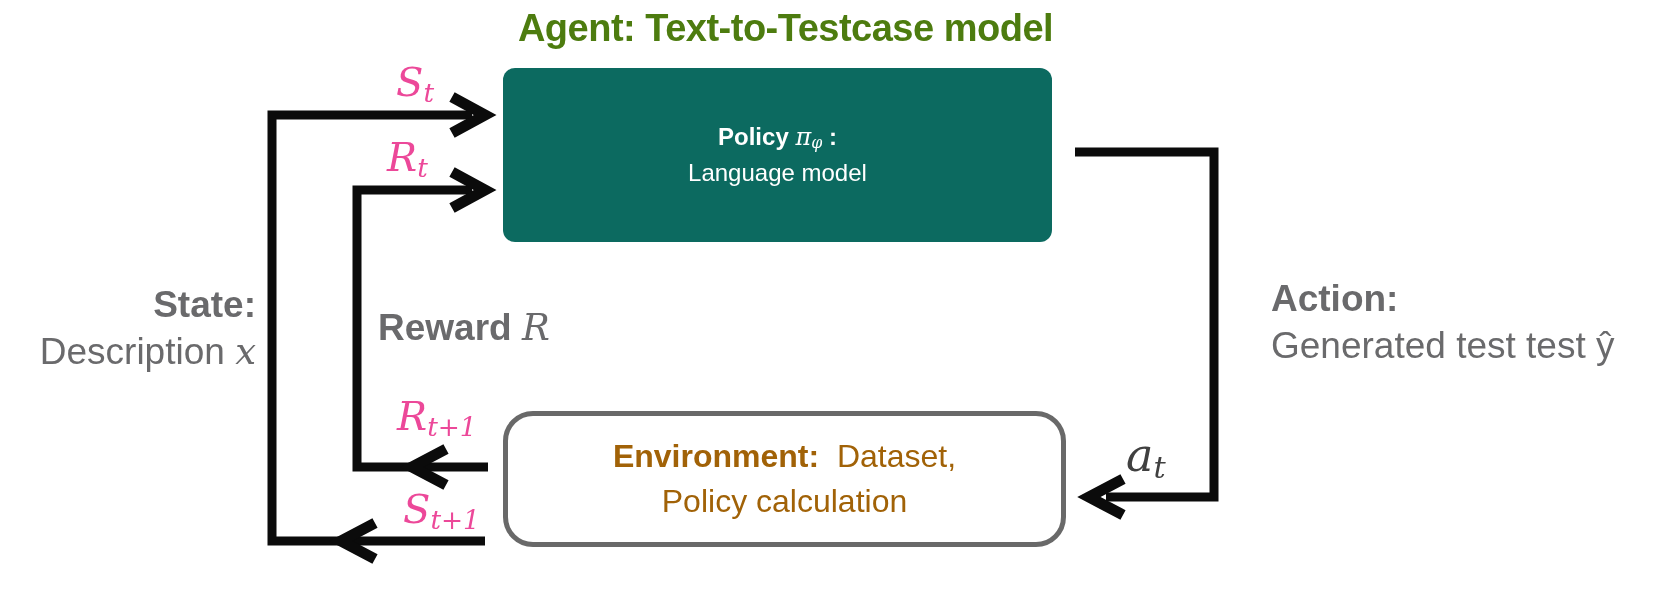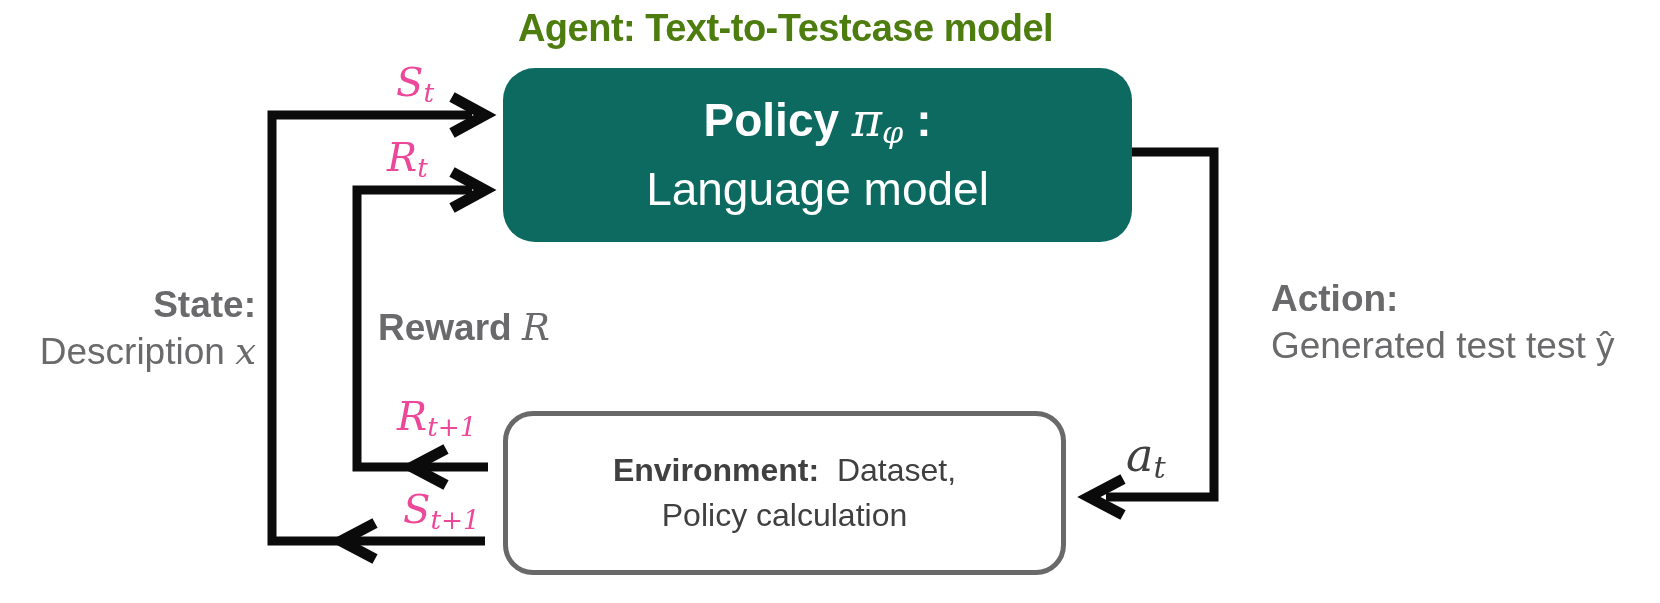--- a/index.html
+++ b/index.html
@@ -27,45 +27,45 @@
     text-align: center;
     font-size: 38px;
     font-weight: bold;
     color: #4d7c0f;
     letter-spacing: -0.5px;
     white-space: nowrap;
   }
   .policy-box {
     position: absolute;
     left: 503px; top: 68px;
-    width: 629px; height: 174px;
+    width: 549px; height: 174px;
     background: #0c6a60;
-    border-radius: 32px;
+    border-radius: 12px;
     display: flex;
     flex-direction: column;
     align-items: center;
     justify-content: center;
     color: #ffffff;
-    font-size: 46px;
+    font-size: 24px;
     line-height: 1.5;
     text-align: center;
   }
   .env-box {
     position: absolute;
     left: 503px; top: 411px;
-    width: 563px; height: 164px;
+    width: 563px; height: 136px;
     box-sizing: border-box;
     background: #ffffff;
     border: 5px solid #696969;
     border-radius: 30px;
     display: flex;
     flex-direction: column;
     align-items: center;
     justify-content: center;
-    color: #404040;
+    color: #a16207;
     font-size: 32px;
     line-height: 1.42;
     text-align: center;
   }
   .bold { font-weight: bold; }
   .sp-left { margin-left: 0.28em; }
   .math {
     font-family: "DejaVu Serif", "Liberation Serif", serif;
     font-style: italic;
   }

